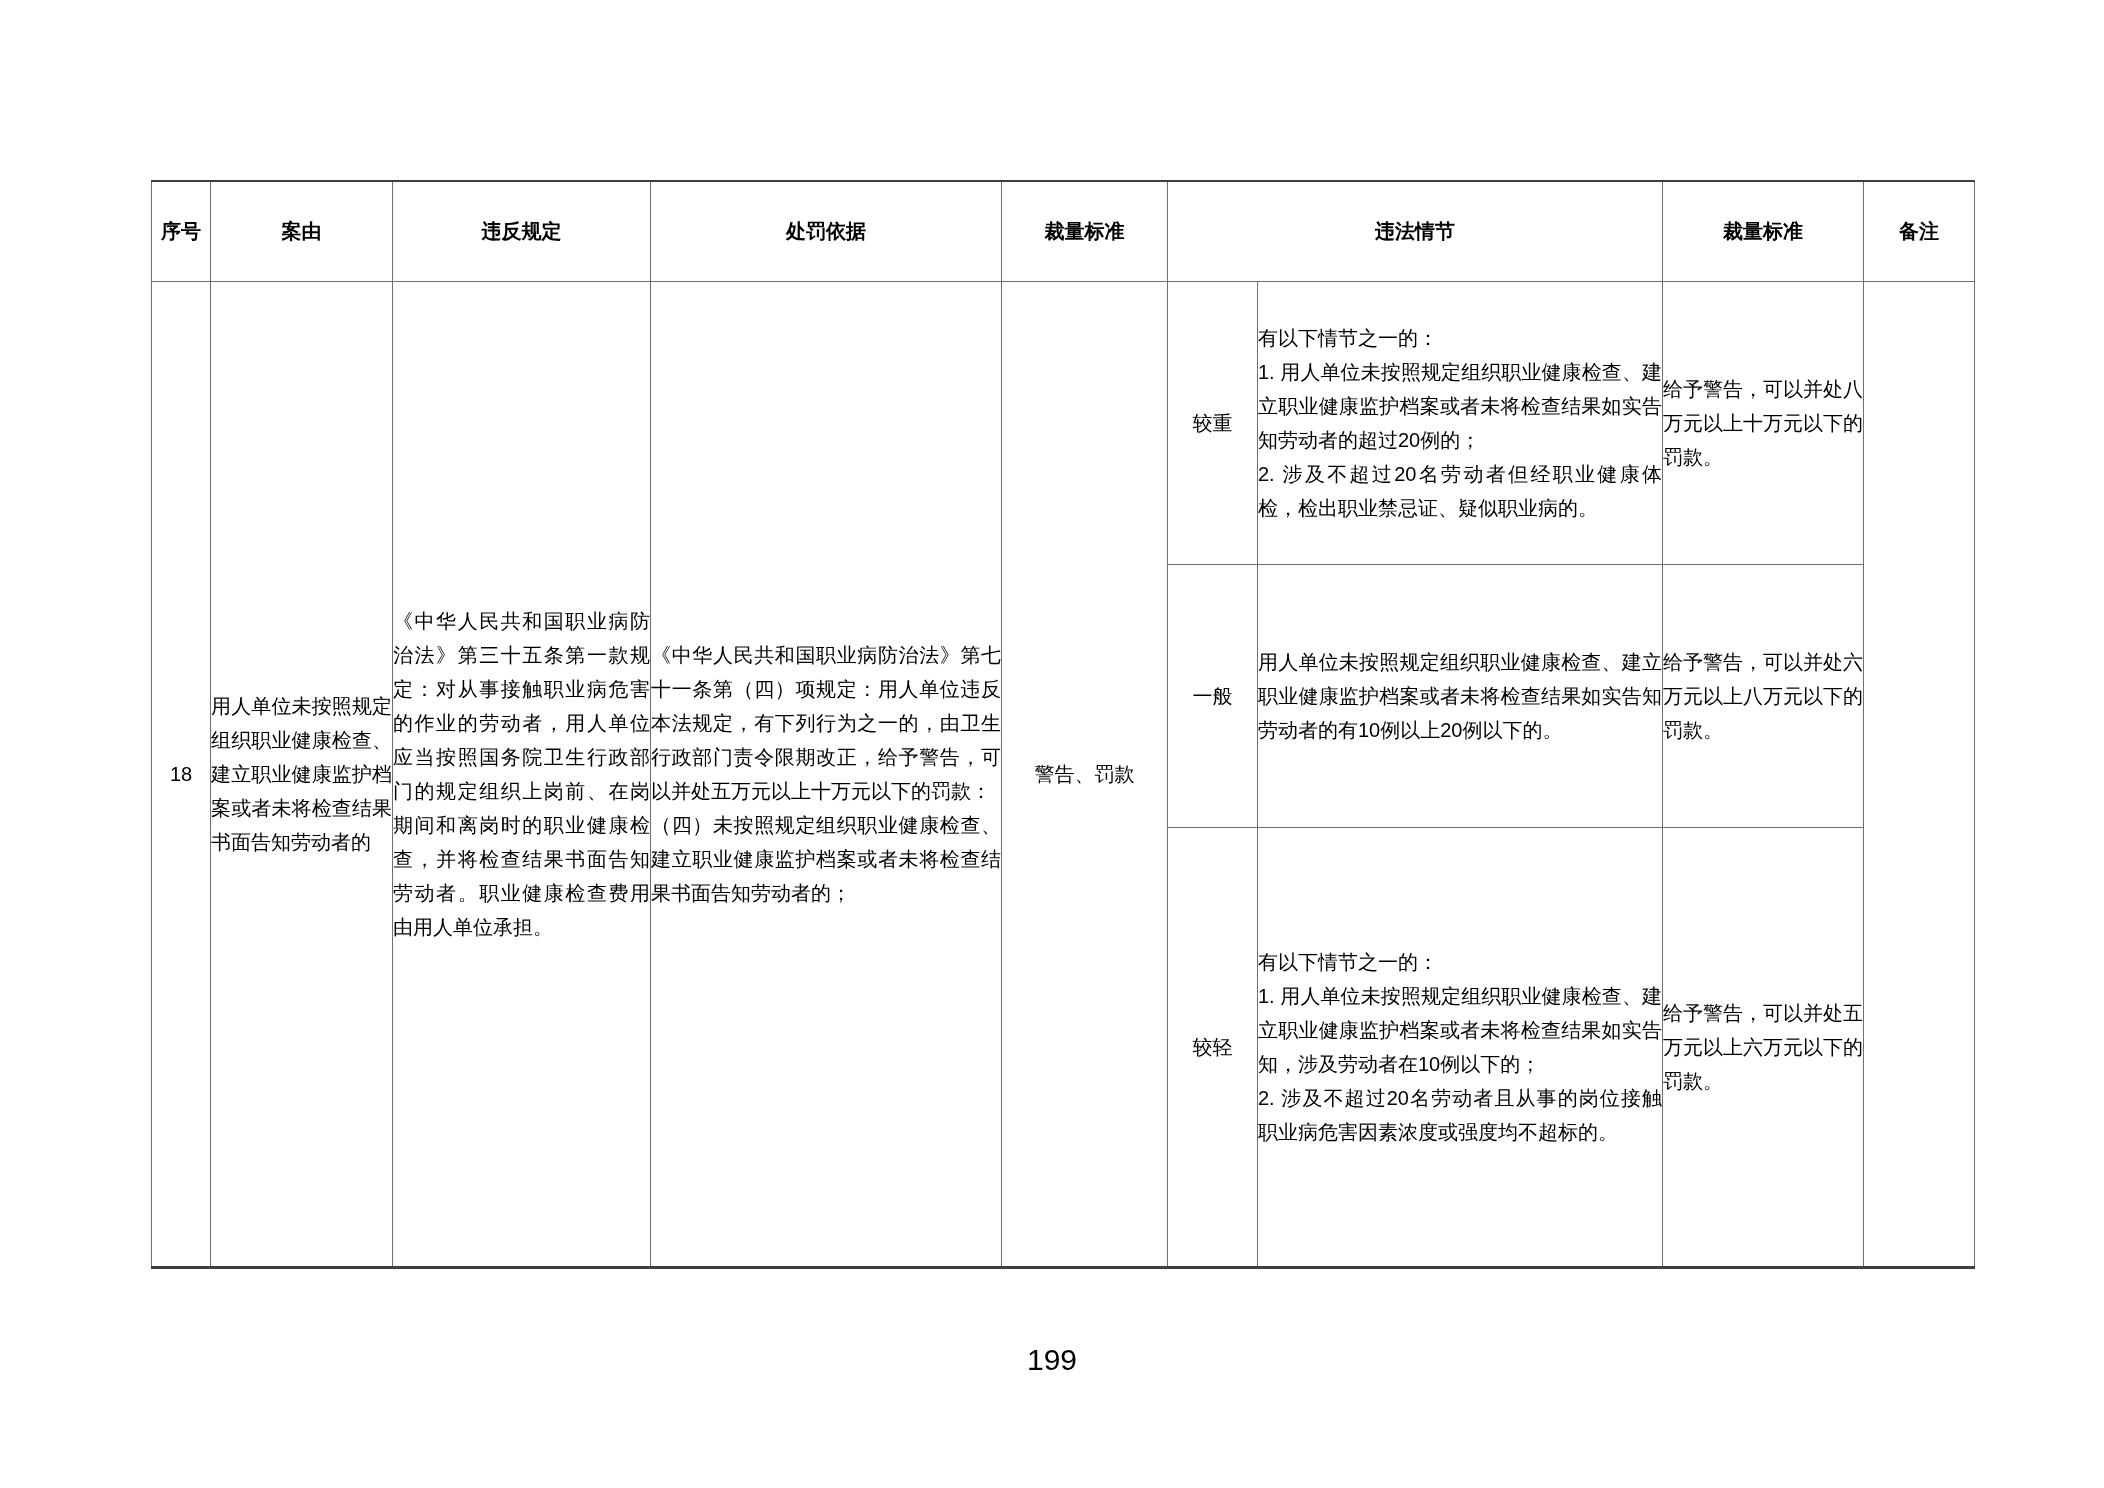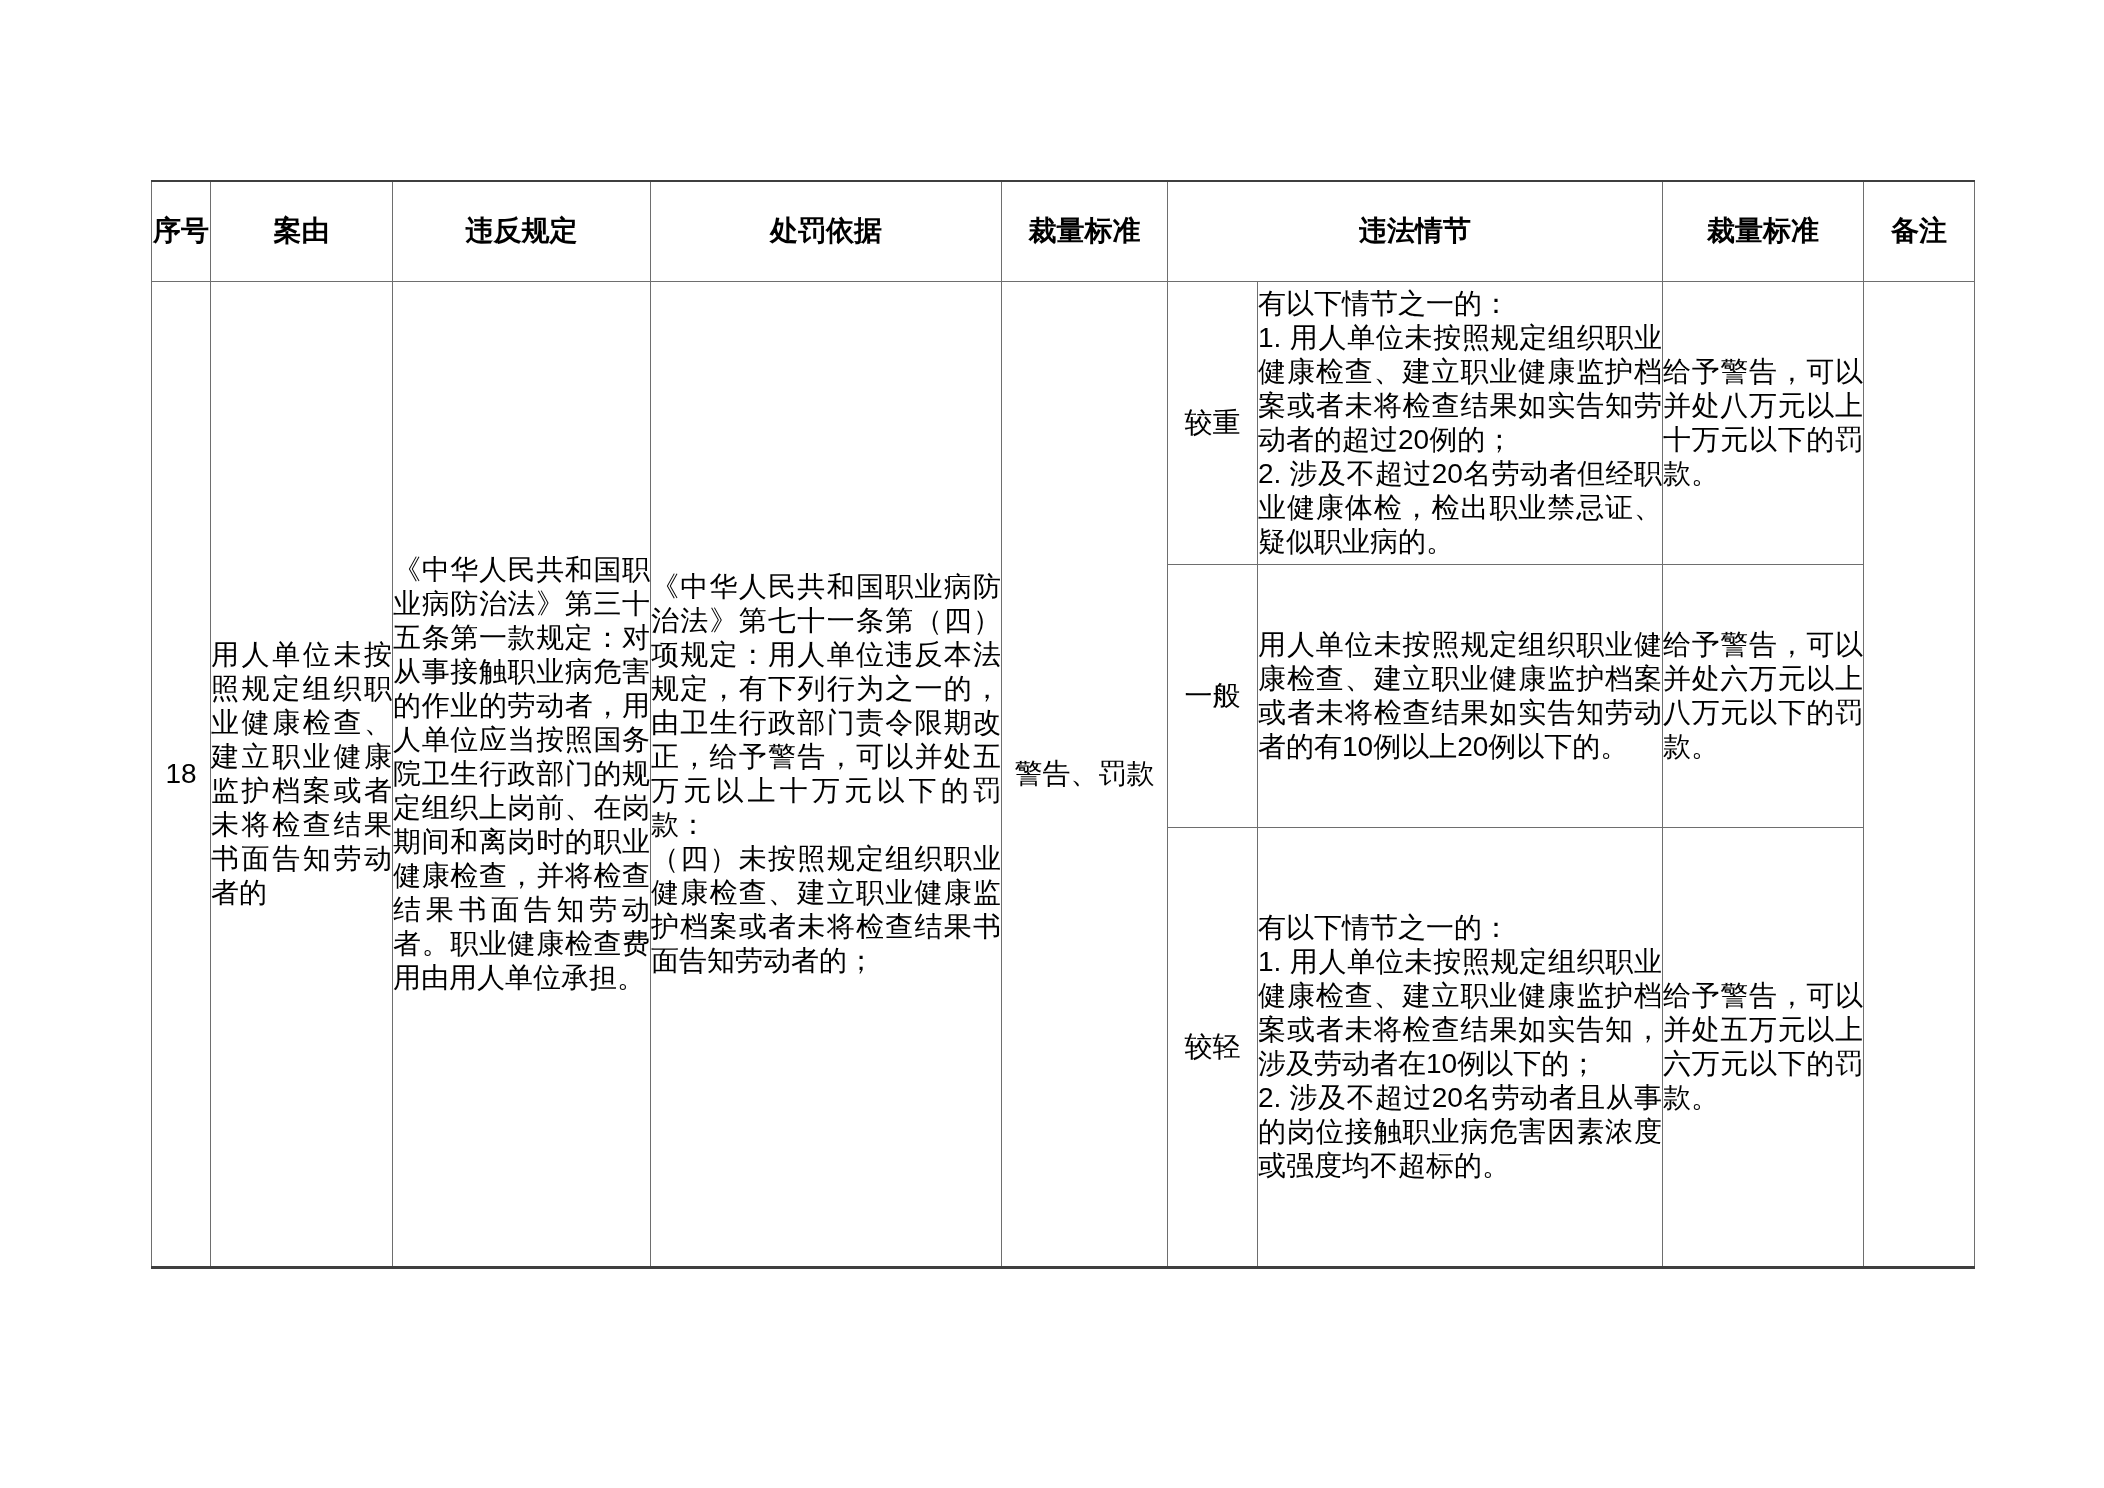--- a/index.html
+++ b/index.html
@@ -24,21 +24,21 @@
     border-collapse: collapse;
     table-layout: fixed;
   }
   table.law-table {
     border-top: 2px solid #3f3f3f;
     border-bottom: 3px solid #3f3f3f;
   }
   table.law-table td {
     border: 1px solid #6e6e6e;
     vertical-align: middle;
-    font-size: 28px;
+    font-size: 20px;
     line-height: 34px;
     padding: 0;
     overflow: hidden;
   }
   td.hdr {
     font-size: 28px;
     font-weight: bold;
     text-align: center;
     line-height: 36px;
     padding: 0 2px;
@@ -124,14 +124,15 @@
     <tr style="height:440px">
       <td class="center-cell">较轻</td>
       <td class="detail">有以下情节之一的：
 1. 用人单位未按照规定组织职业健康检查、建立职业健康监护档案或者未将检查结果如实告知，涉及劳动者在10例以下的；
 2. 涉及不超过20名劳动者且从事的岗位接触职业病危害因素浓度或强度均不超标的。</td>
       <td class="para">给予警告，可以并处五万元以上六万元以下的罚款。</td>
     </tr>
   </tbody>
     </table>
 
+  <div class="page-number">199</div>
 
 </div>
 
 </body></html>

